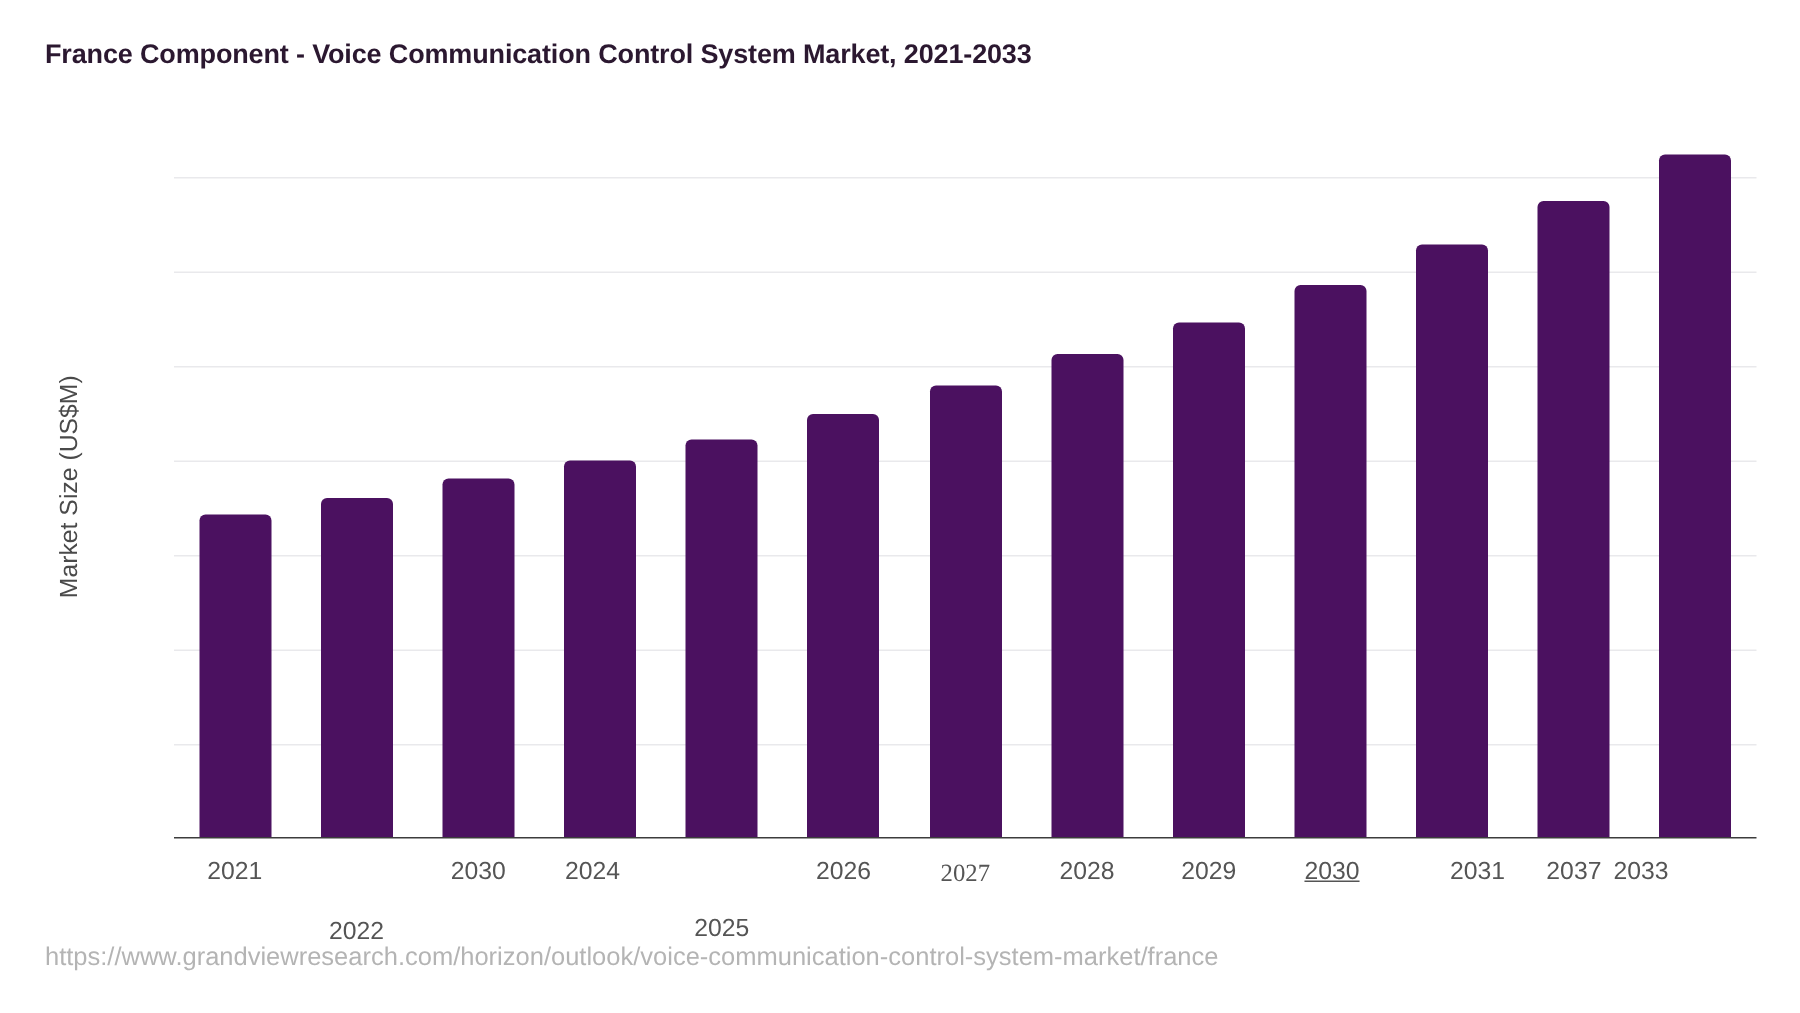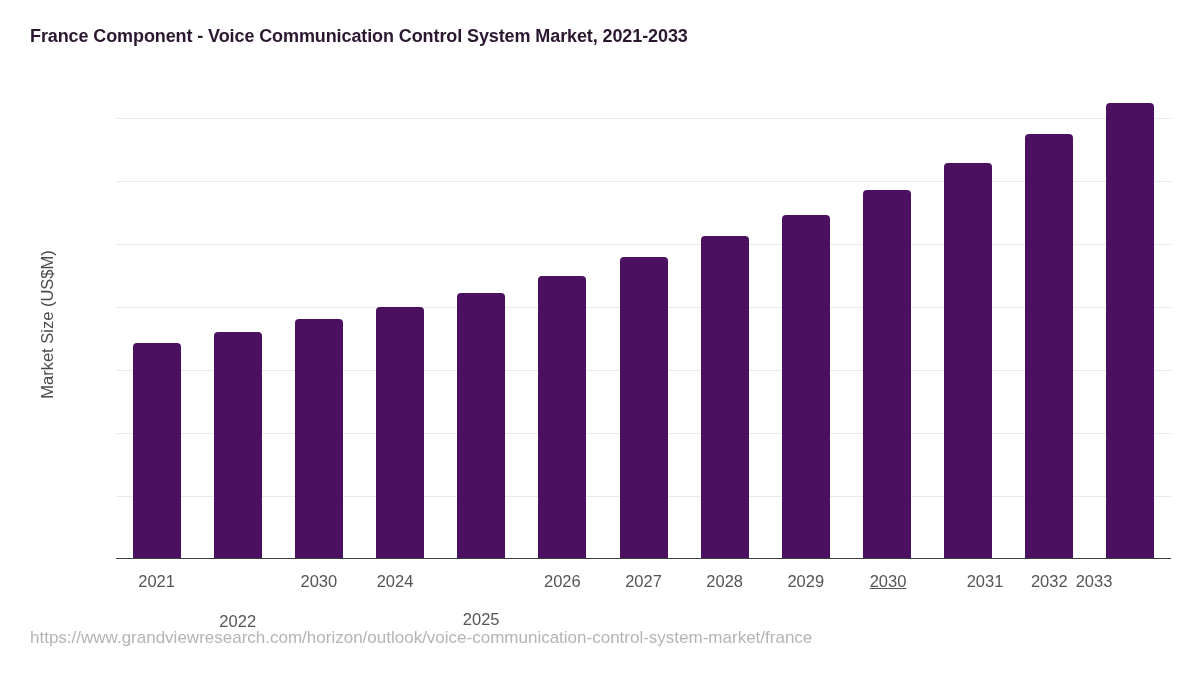--- a/index.html
+++ b/index.html
@@ -144,25 +144,25 @@
       </div>
     <div class="baseline"></div>
     <div id="ytick-labels"></div>
     <div id="xtick-labels">
         <div class="x-tick-label" style="left: -4.42308px;">2021</div>
         <div class="x-tick-label" style="left: 76.7308px; margin-top: 40px;">2022</div>
         <div class="x-tick-label" style="left: 157.885px;">2030</div>
         <div class="x-tick-label" style="left: 234px;">2024</div>
         <div class="x-tick-label" style="left: 320.192px; margin-top: 38px;">2025</div>
         <div class="x-tick-label" style="left: 401.346px;">2026</div>
-        <div class="x-tick-label" style="left: 482.5px;">2027</div>
+        <div class="x-tick-label" style="left: 482.5px; font-family: Liberation Serif, serif;">2027</div>
         <div class="x-tick-label" style="left: 563.654px;">2028</div>
         <div class="x-tick-label" style="left: 644.808px;">2029</div>
         <div class="x-tick-label" style="left: 727px; text-decoration: underline;">2030</div>
         <div class="x-tick-label" style="left: 824px;">2031</div>
-        <div class="x-tick-label" style="left: 888.269px;">2032</div>
+        <div class="x-tick-label" style="left: 888.269px;">2037</div>
         <div class="x-tick-label" style="left: 933px;">2033</div>
       </div>
   </div>
 
   <div class="source-url">https://www.grandviewresearch.com/horizon/outlook/voice-communication-control-system-market/france</div>
 
 </div>
 
 </body></html>

